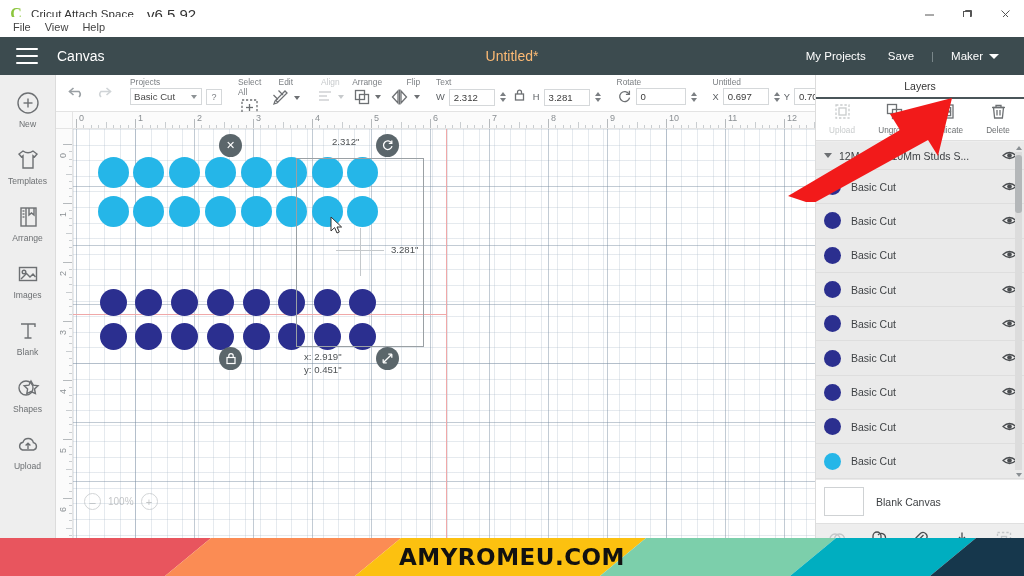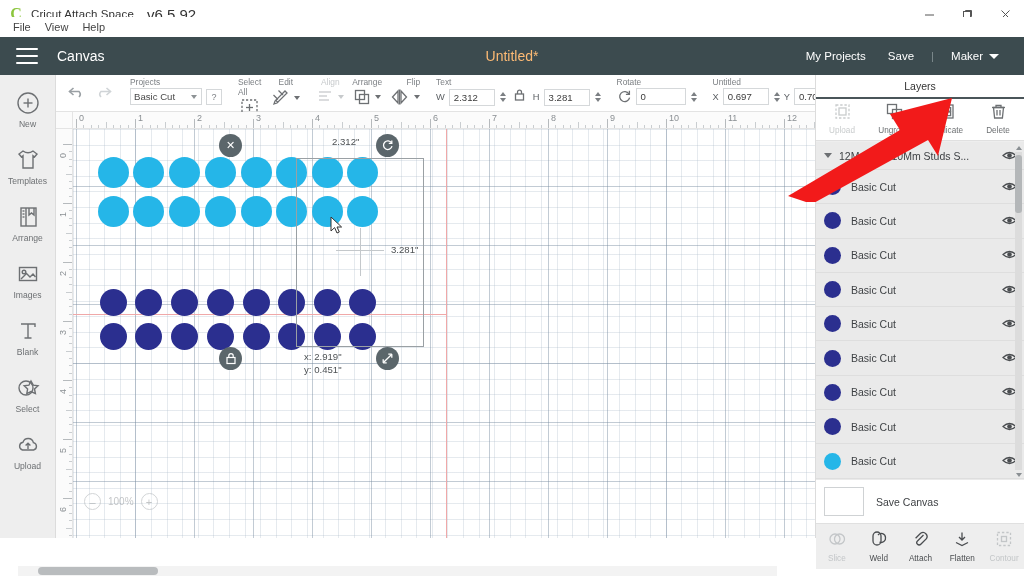--- a/index.html
+++ b/index.html
@@ -371,21 +371,21 @@
       </div>
       <div class="rail-lbl">Blank</div>
     </div>
     <div class="rail-item">
       <div class="rail-ico">
         <svg width="26" height="26" viewBox="0 0 26 26">
             <circle cx="11" cy="13" r="7"></circle>
             <path d="M16 6 L18.3 10.2 L23 10.8 L19.5 14 L20.4 18.6 L16 16.5 L11.8 18.6 L12.6 14 L9.2 10.8 L13.9 10.2 Z"></path>
           </svg>
       </div>
-      <div class="rail-lbl">Select</div>
+      <div class="rail-lbl">Shapes</div>
     </div>
     <div class="rail-item">
       <div class="rail-ico">
         <svg width="28" height="26" viewBox="0 0 28 26">
             <path d="M8.5 18 A4 4 0 0 1 9 10.2 A5.4 5.4 0 0 1 19.4 10.6 A3.8 3.8 0 0 1 19.6 18 Z"></path>
             <path d="M14 17 V11.5 M11.6 13.6 L14 11.2 L16.4 13.6"></path>
           </svg>
       </div>
       <div class="rail-lbl">Upload</div>
     </div>
@@ -967,21 +967,21 @@
         </div>
       <div class="track"></div>
       <div class="thumb"></div>
       <div class="dn" style="position:absolute;bottom:0;">
           <i></i>
         </div>
     </div>
 
     <div class="blankcanvas">
       <div class="bc-sw"></div>
-      <div class="bc-txt">Save Canvas</div>
+      <div class="bc-txt">Blank Canvas</div>
     </div>
 
     <div class="rbottom" id="rbottom">
         <div class="rb dim">
           <div><svg width="18" height="18" viewBox="0 0 18 18">
               <circle cx="7" cy="9" r="5"></circle>
               <circle cx="11.5" cy="9" r="5"></circle>
             </svg></div>
           <div class="rlbl">Slice</div>
         </div>
@@ -1014,14 +1014,25 @@
         </div>
       </div>
   </div>
 
   <div class="redarrow">
     <svg width="180" height="110" viewBox="0 0 180 110">
       <path d="M8 104 L120 38 L110 22 L172 6 L158 64 L148 48 L32 112 Z" fill="#f21a1a"></path>
     </svg>
   </div>
 
+  <div class="footer">
+    <svg width="1024" height="38" viewBox="0 0 1024 38" id="footer-svg">
+        <polygon points="-14,0 211,0 165,38 -60,38" fill="#e8555e"></polygon>
+        <polygon points="211,0 401,0 355,38 165,38" fill="#fb8c54"></polygon>
+        <polygon points="401,0 646,0 600,38 355,38" fill="#fcc110"></polygon>
+        <polygon points="646,0 836,0 790,38 600,38" fill="#7ccfab"></polygon>
+        <polygon points="836,0 976,0 930,38 790,38" fill="#00aec0"></polygon>
+        <polygon points="976,0 1146,0 1100,38 930,38" fill="#16374c"></polygon>
+      </svg>
+    <div class="footer-text">AMYROMEU.COM</div>
+  </div>
 
 </div>
 
 </body></html>

